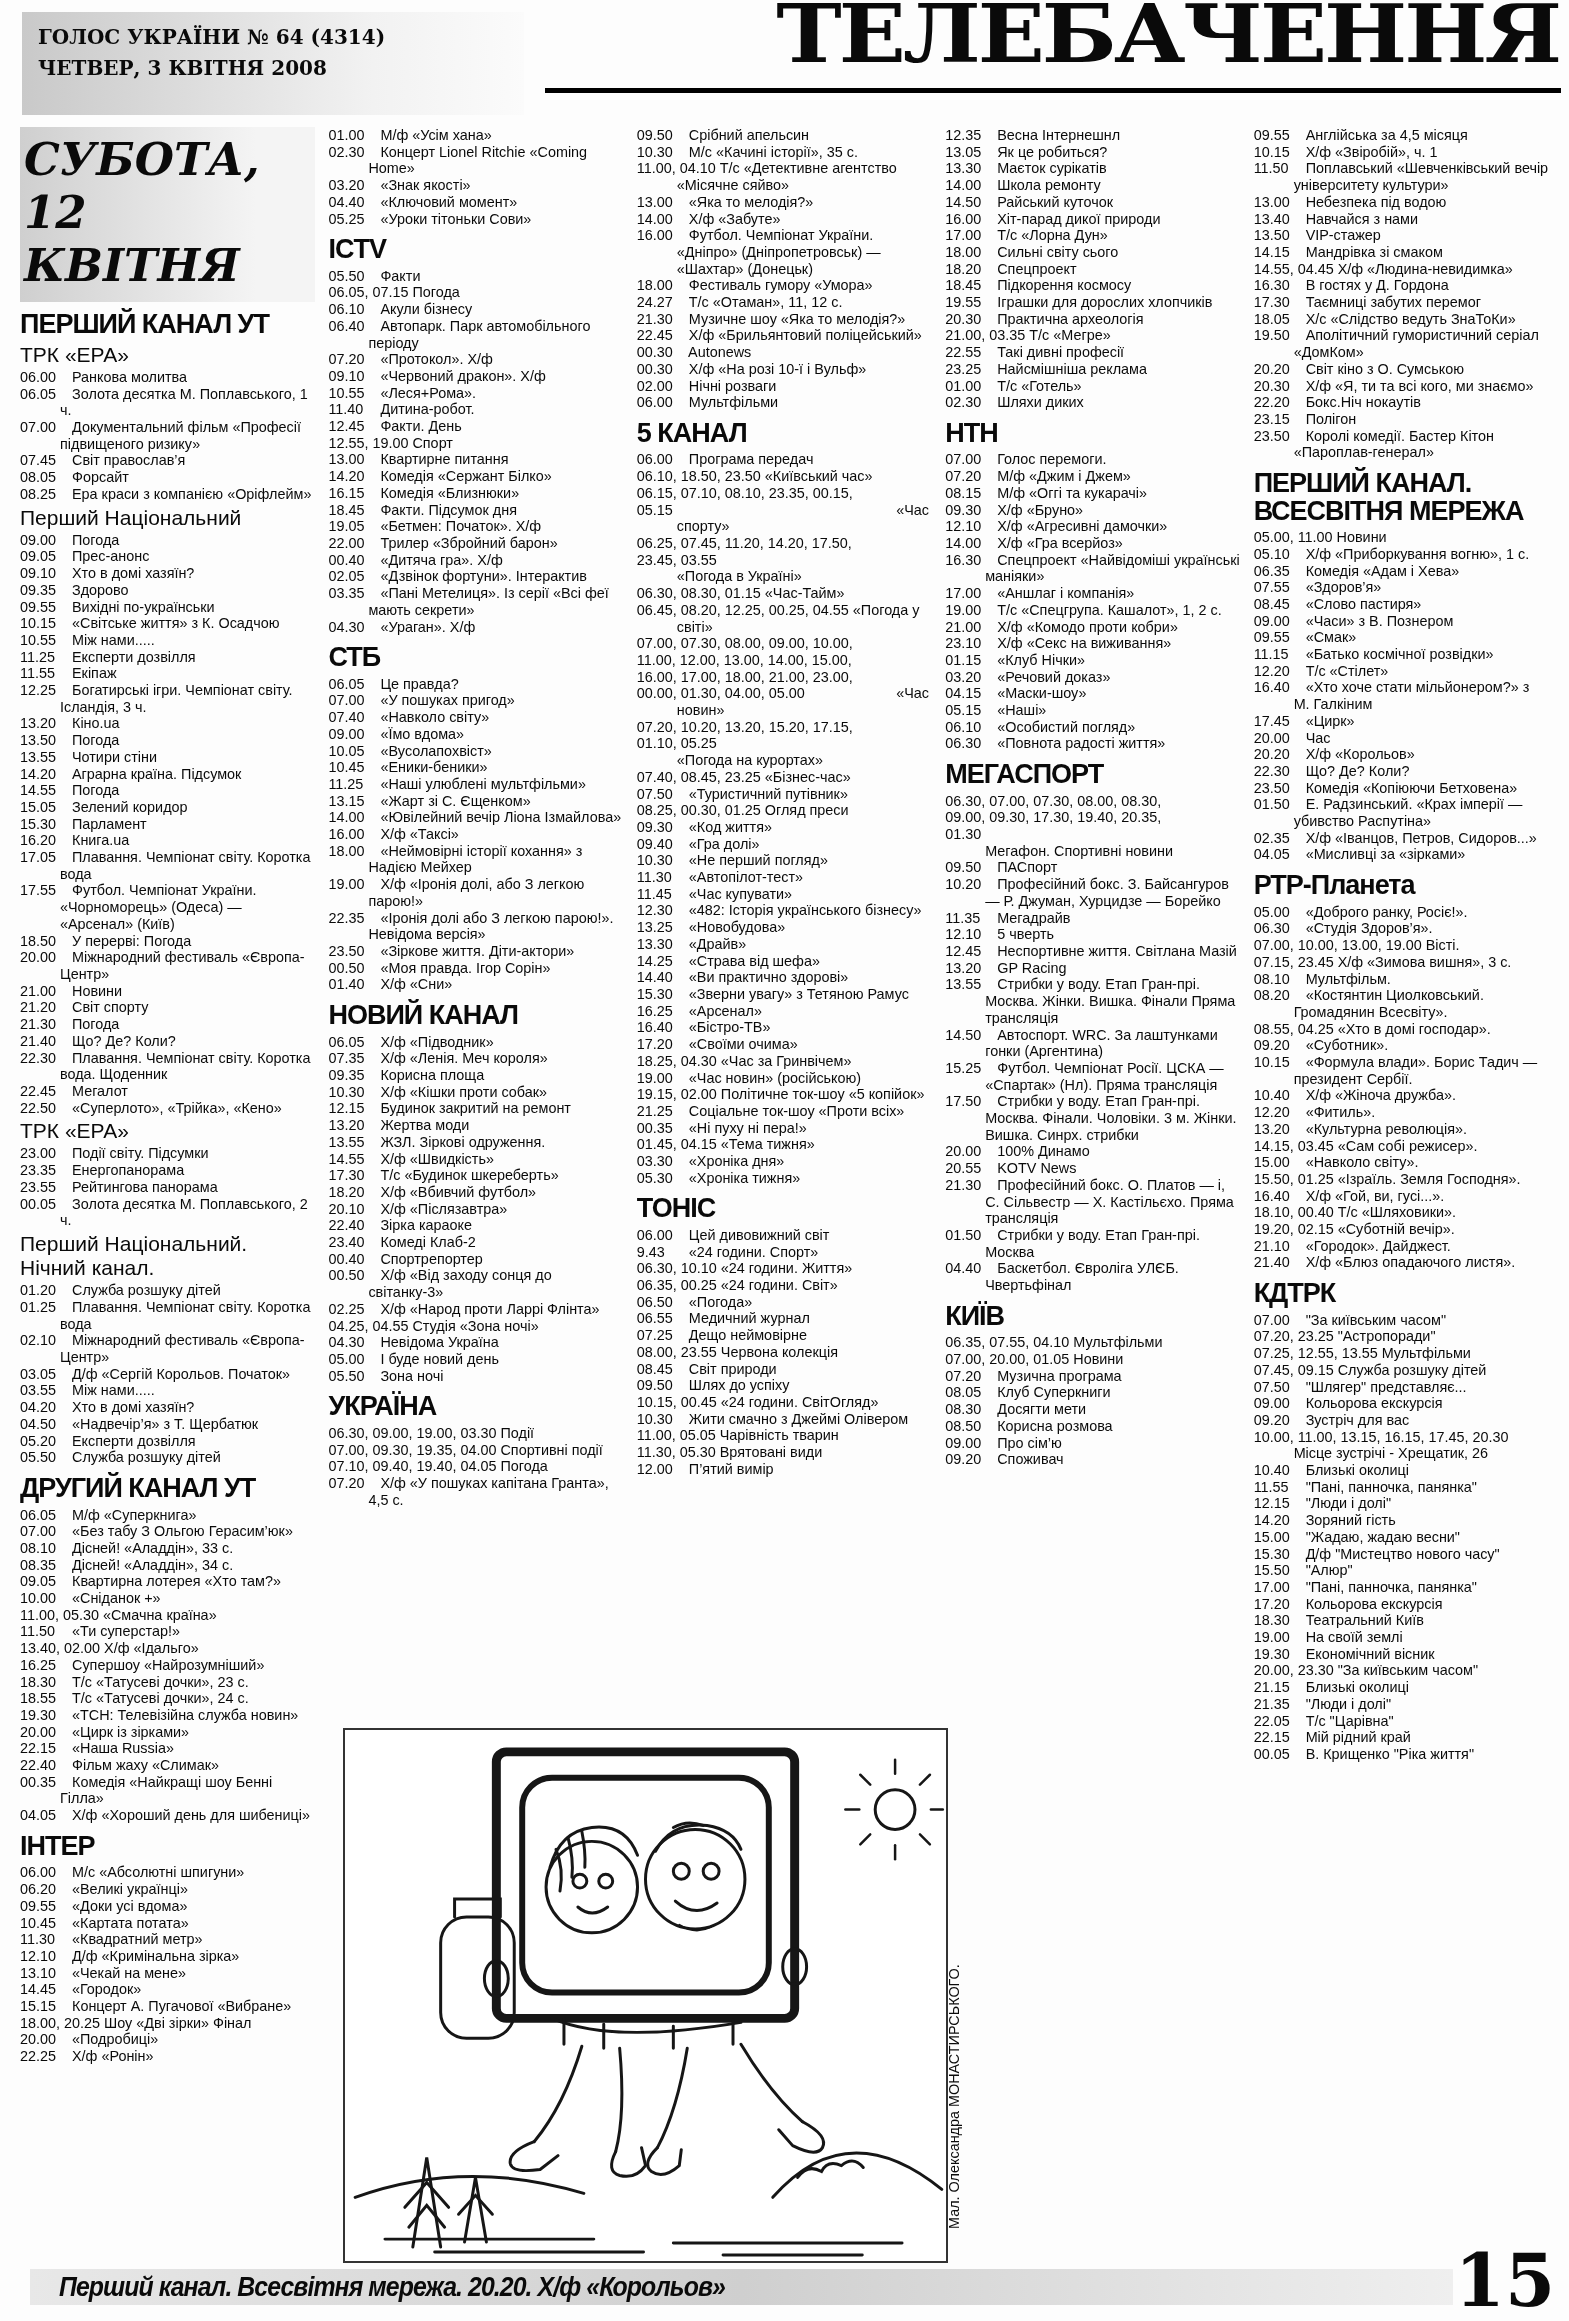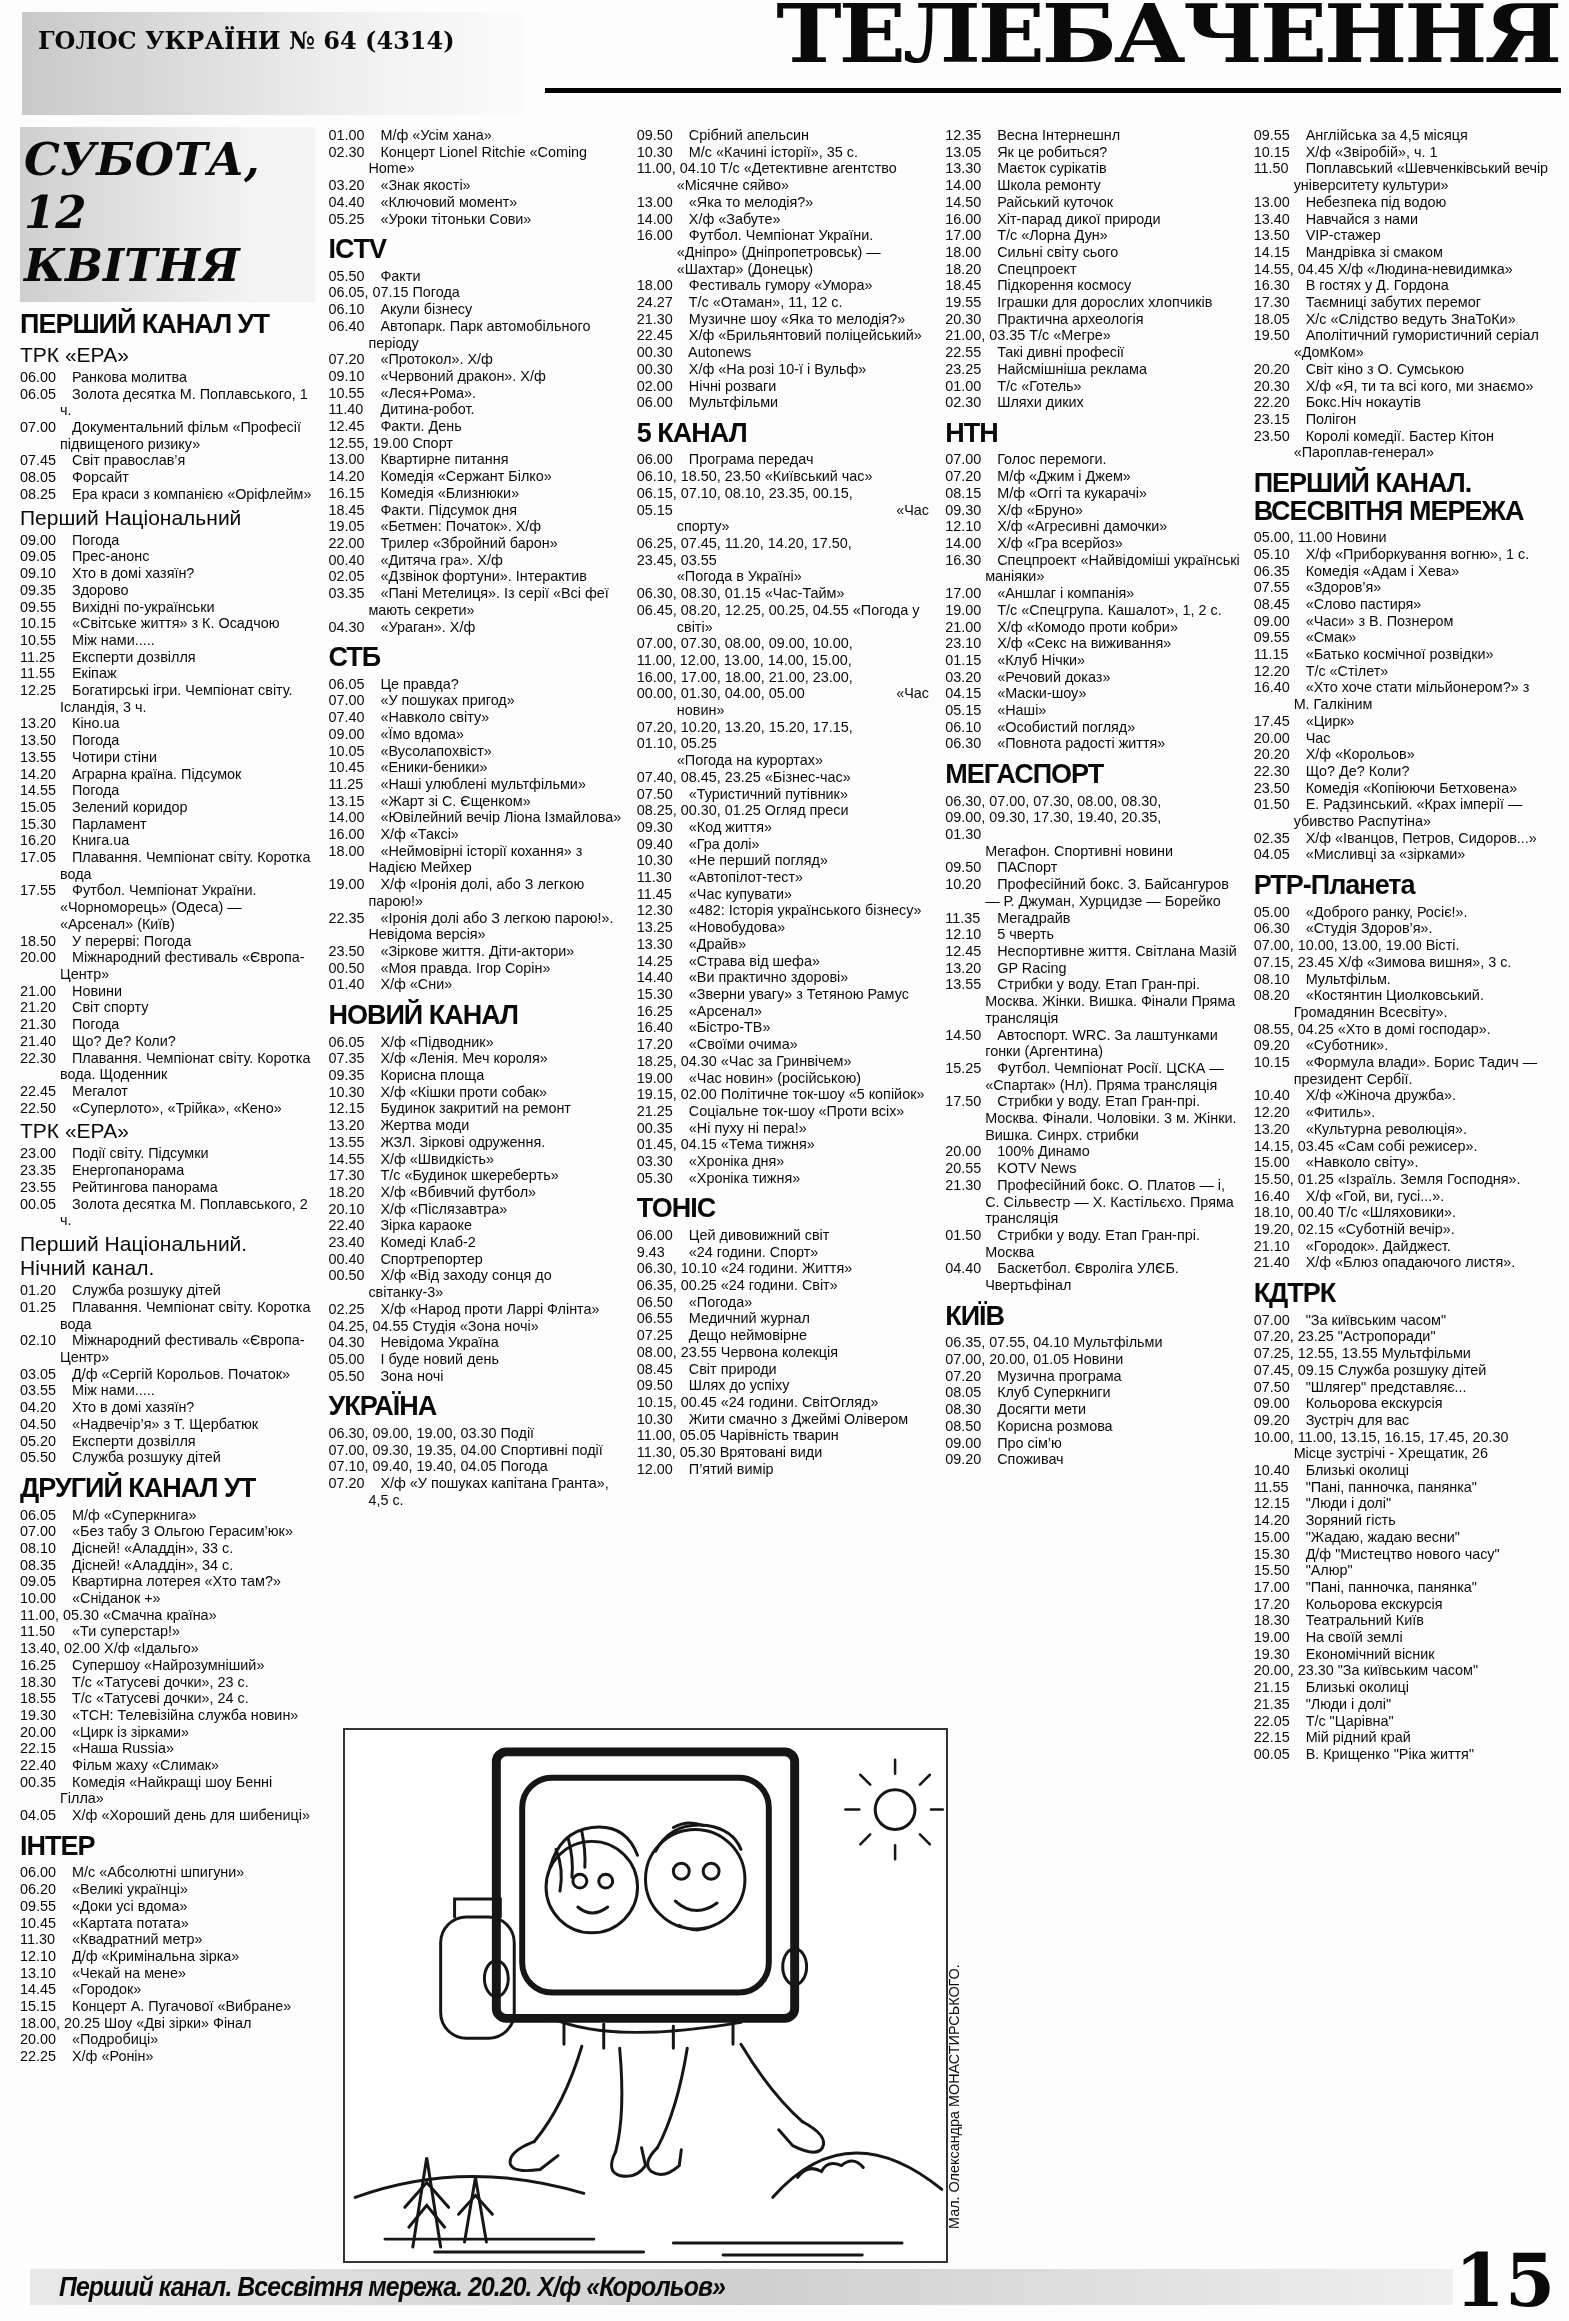--- a/index.html
+++ b/index.html
@@ -3,21 +3,21 @@
 <meta charset="utf-8">
 <style>
   html,body{margin:0;padding:0;background:#888;}
   #page{position:relative;width:1569px;height:2321px;background:#fdfdfd;overflow:hidden;
         font-family:"Liberation Sans",sans-serif;color:#0a0a0a;}
   
   #masthead{position:absolute;left:22px;top:12px;width:502px;height:103px;
             background:linear-gradient(90deg,#c9c9c9,#f2f2f2 70%,#fbfbfb);
             padding:10px 16px;box-sizing:border-box;
             font-family:"DejaVu Serif","Liberation Serif",serif;font-weight:bold;
-            font-size:24px;line-height:1.55;}
+            font-size:20px;line-height:1.55;}
   #section-title{position:absolute;right:10px;top:-14px;
             font-family:"DejaVu Serif","Liberation Serif",serif;font-weight:bold;
             font-size:88px;letter-spacing:-3px;transform:scaleY(.92);transform-origin:top;}
   #header-rule{position:absolute;left:545px;right:8px;top:88px;height:5px;background:#000;}
   
   #cols{position:absolute;left:20px;top:127px;width:1529px;display:flex;gap:13px;}
   .col{width:296px;overflow:hidden;height:2131px;}
   .col.short{height:1598px;}
   #day-box{background:linear-gradient(90deg,#cfcfcf,#f4f4f4 80%);
            font-family:"DejaVu Serif","Liberation Serif",serif;font-style:italic;font-weight:bold;
@@ -41,20 +41,21 @@
   #page-number{position:absolute;right:14px;bottom:-2px;
            font-family:"DejaVu Serif","Liberation Serif",serif;font-weight:bold;font-size:72px;}
 </style>
 </head>
 <body>
 
 <div id="page">
 
   <div id="masthead">
     <div>ГОЛОС УКРАЇНИ № 64 (4314)</div>
+    <div>ЧЕТВЕР, 3 КВІТНЯ 2008</div>
   </div>
   <div id="section-title">ТЕЛЕБАЧЕННЯ</div>
   <div id="header-rule"></div>
 
   <div id="cols">
     <div class="col">
       <div id="day-box">
         <div>СУБОТА,</div>
         <div>12 КВІТНЯ</div>
       </div>

